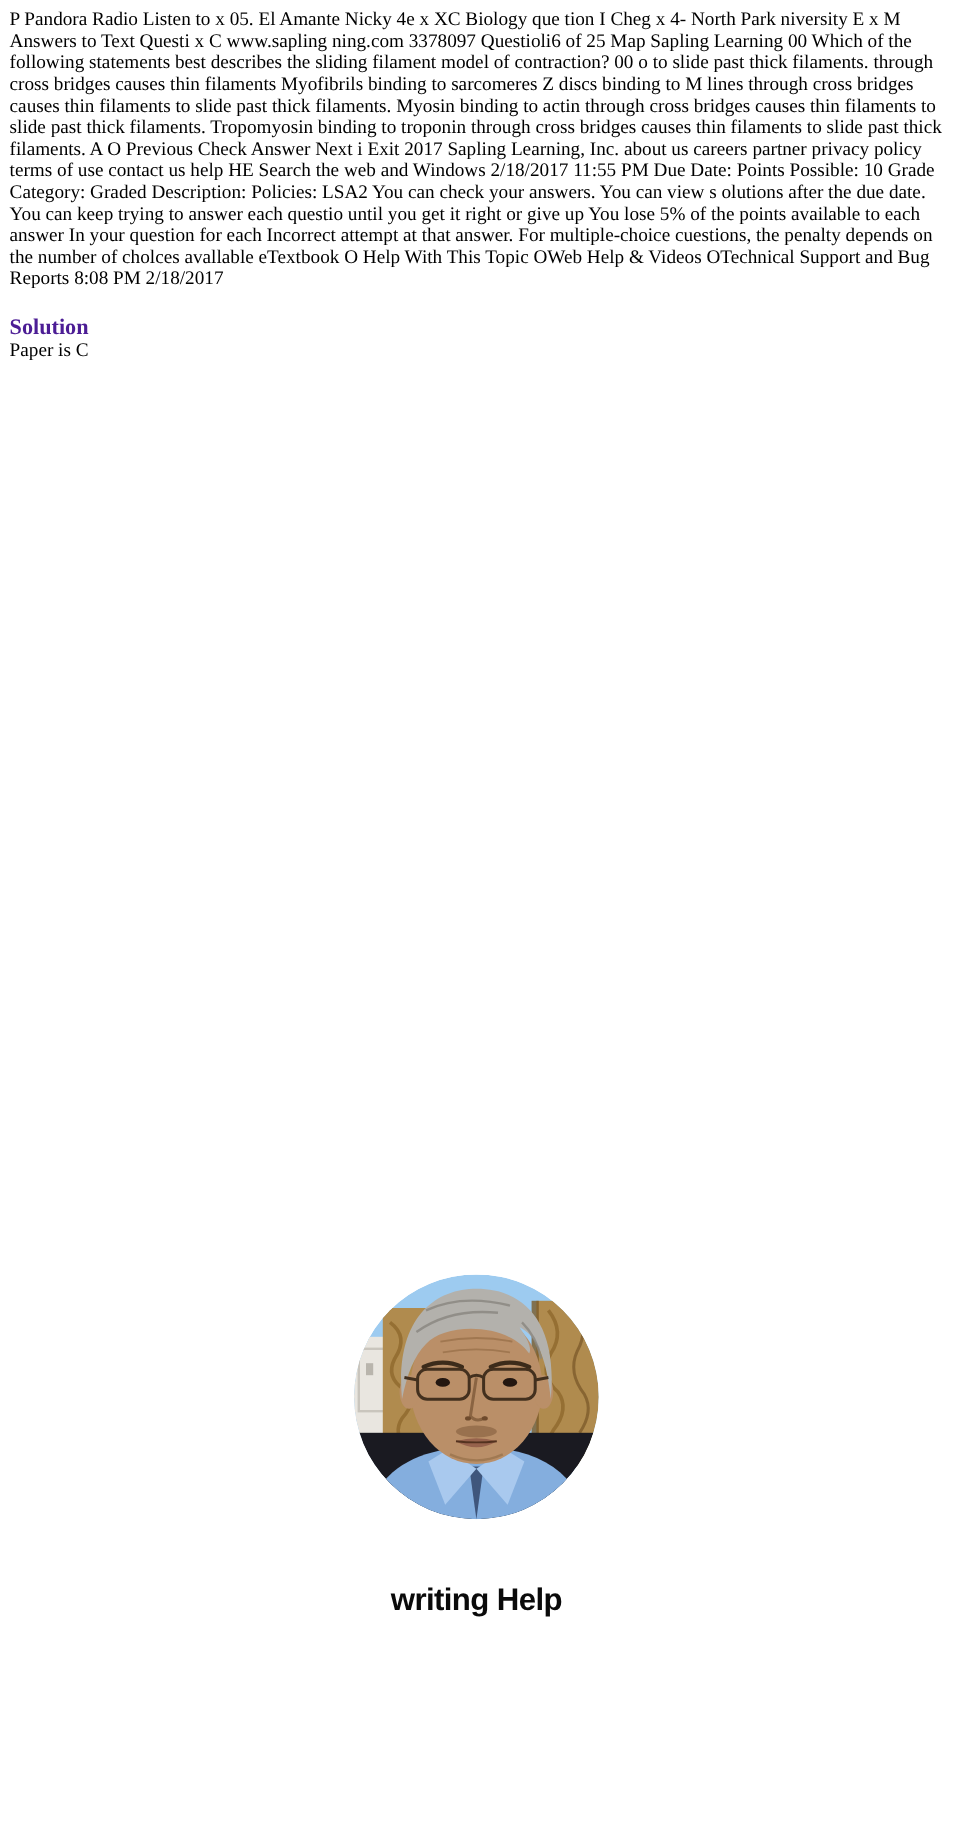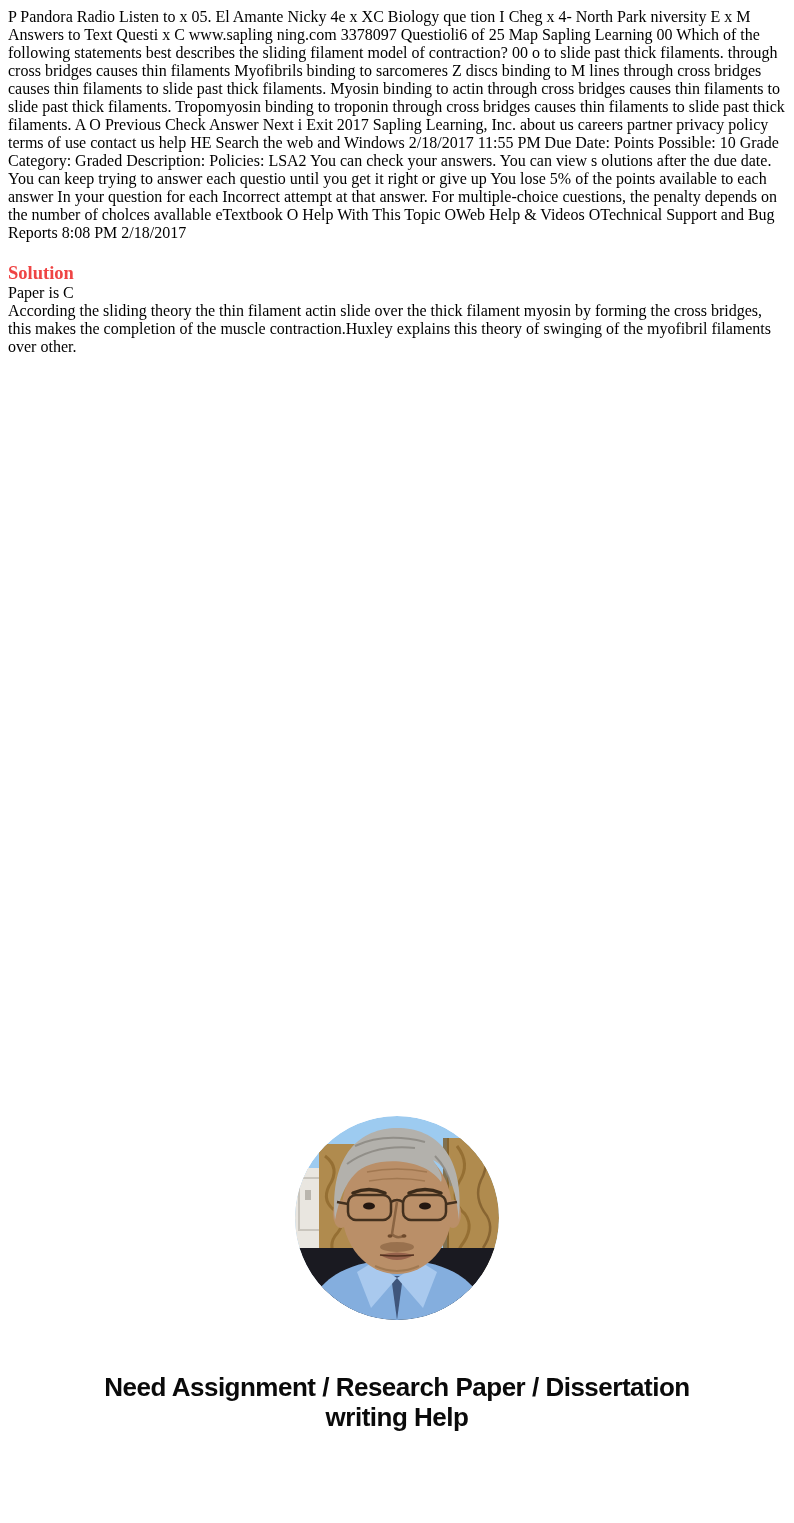--- a/index.html
+++ b/index.html
@@ -19,21 +19,21 @@
     color: #000000;
   }
   .doc p { margin: 0; }
   .ocr-text { margin-top: 1px; }
   .solution-heading {
     font-family: "Liberation Serif", serif;
     font-size: 18.5px;
     font-weight: bold;
     line-height: 21px;
     margin: 21px 0 0 0;
-    color: #ef4444;
+    color: #4c1d95;
   }
   .solution-answer { margin-top: 19px; }
   .solution-explanation { margin-top: 17px; }
   .avatar-wrap {
     width: 204px;
     height: 204px;
     margin: 760px auto 0 auto;
     border-radius: 50%;
     overflow: hidden;
   }
@@ -54,21 +54,20 @@
 
 <div class="page">
 
   <div class="doc">
     <p class="ocr-text">P Pandora Radio Listen to x 05. El Amante Nicky 4e x XC Biology que tion I Cheg x 4- North Park niversity E x M Answers to Text Questi x C www.sapling ning.com 3378097 Questioli6 of 25 Map Sapling Learning 00 Which of the following statements best describes the sliding filament model of contraction? 00 o to slide past thick filaments. through cross bridges causes thin filaments Myofibrils binding to sarcomeres Z discs binding to M lines through cross bridges causes thin filaments to slide past thick filaments. Myosin binding to actin through cross bridges causes thin filaments to slide past thick filaments. Tropomyosin binding to troponin through cross bridges causes thin filaments to slide past thick filaments. A O Previous Check Answer Next i Exit 2017 Sapling Learning, Inc. about us careers partner privacy policy terms of use contact us help HE Search the web and Windows 2/18/2017 11:55 PM Due Date: Points Possible: 10 Grade Category: Graded Description: Policies: LSA2 You can check your answers. You can view s olutions after the due date. You can keep trying to answer each questio until you get it right or give up You lose 5% of the points available to each answer In your question for each Incorrect attempt at that answer. For multiple-choice cuestions, the penalty depends on the number of cholces avallable eTextbook O Help With This Topic OWeb Help &amp; Videos OTechnical Support and Bug Reports 8:08 PM 2/18/2017</p>
 
     <h3 class="solution-heading">Solution</h3>
 
     <p class="solution-answer">Paper is C</p>
 
-    <p class="solution-explanation">According the sliding theory the thin filament actin slide over the thick filament myosin by forming the cross bridges, this makes the completion of the muscle contraction.Huxley explains this theory of swinging of the myofibril filaments over other.</p>
   </div>
 
   <div class="avatar-wrap">
     <svg width="204" height="204" viewBox="0 0 204 204" xmlns="http://www.w3.org/2000/svg">
       <defs>
         <clipPath id="avclip">
             <circle cx="102" cy="102" r="102"></circle>
           </clipPath>
       </defs>
       <g clip-path="url(#avclip)">
@@ -131,17 +130,16 @@
 
         <path d="M85 139 Q102 134 119 139 Q102 149 85 139 Z" fill="#96624c"></path>
         <path d="M85 139 Q102 141 119 139" fill="none" stroke="#53321f" stroke-width="1.6"></path>
 
         <path d="M80 150 Q102 160 124 150" fill="none" stroke="#8f6a45" stroke-width="2" opacity="0.6"></path>
       </g>
     </svg>
   </div>
 
   <div class="footer-banner">
-    <div>Need Assignment / Research Paper / Dissertation</div>
     <div>writing Help</div>
   </div>
 
 </div>
 
 </body></html>

